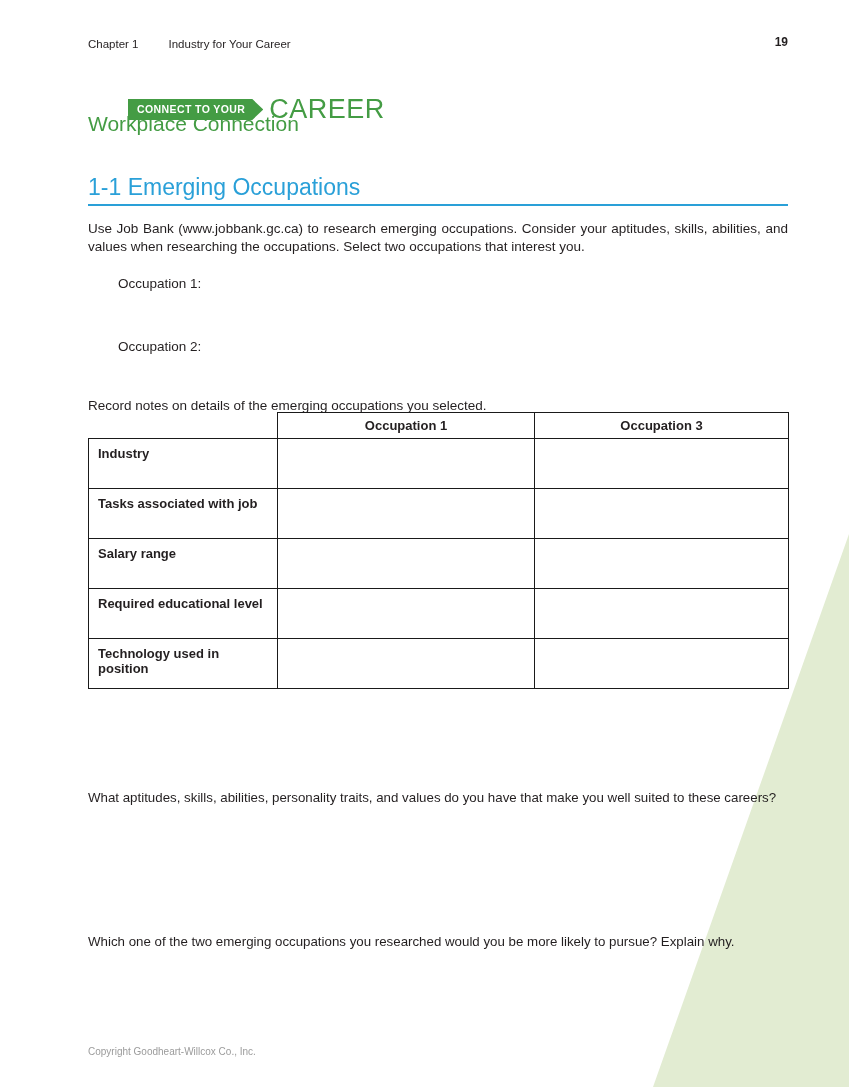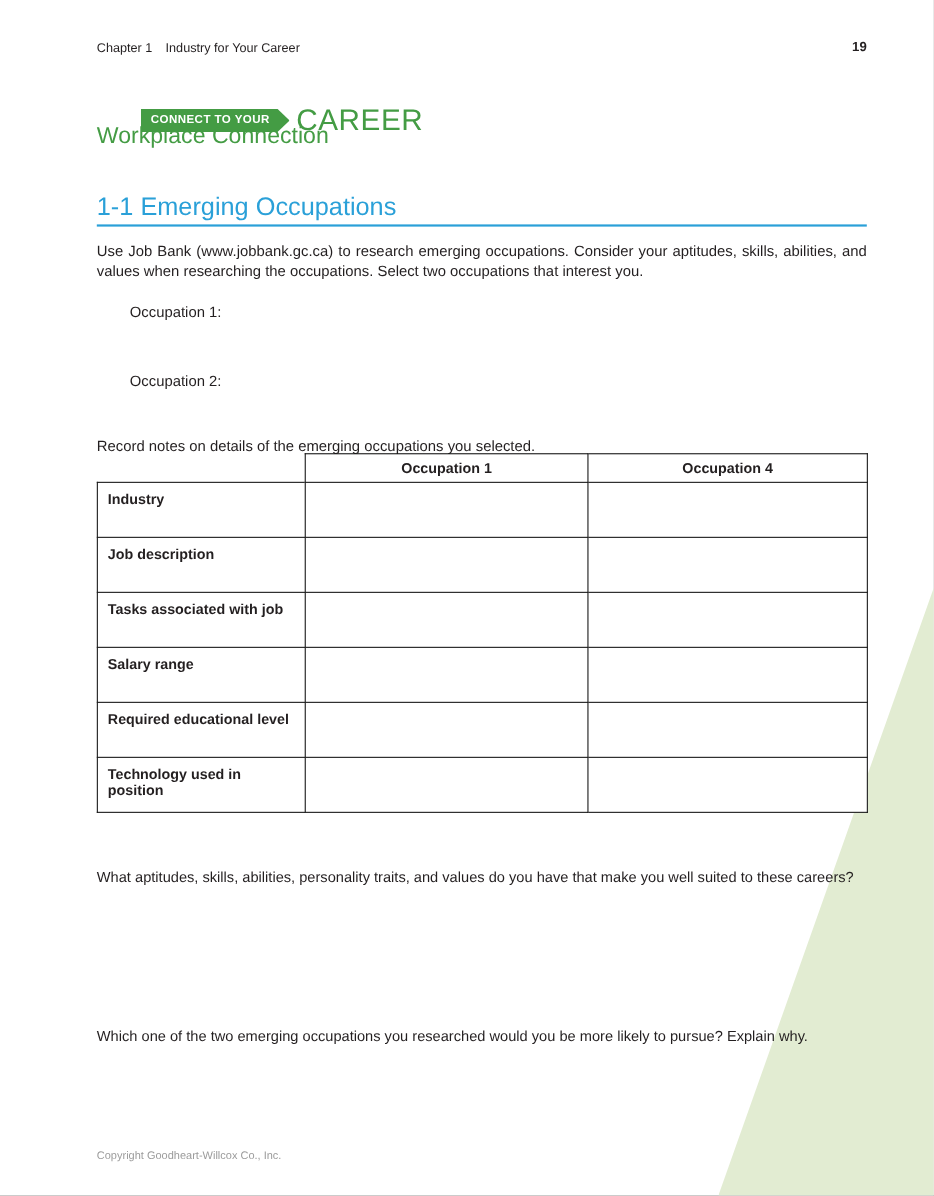--- a/index.html
+++ b/index.html
@@ -26,21 +26,21 @@
     right:0;bottom:0;
     width:196px;height:553px;
     background:var(--wedge);
     clip-path:polygon(100% 0,100% 100%,0 100%);
   }
   
   .running-head{
     position:absolute;left:88px;top:38px;
     font-size:11.5px;color:var(--ink);
   }
-  .running-head .chapter{margin-right:12px;}
+  .running-head .chapter{margin-right:30px;}
   .page-number{
     position:absolute;right:61px;top:35px;
     font-size:12px;font-weight:bold;
   }
   
   .badge-row{
     position:absolute;left:88px;top:96px;
     display:flex;align-items:center;margin-left:40px;
   }
   .badge{
@@ -158,35 +158,30 @@
   <table class="notes-table">
     <colgroup>
       <col style="width:189px">
         <col style="width:257px">
         <col style="width:254px">
     </colgroup>
     <thead>
       <tr>
         <td class="no-border"></td>
         <th>Occupation 1</th>
-        <th>Occupation 4</th>
+        <th>Occupation 3</th>
       </tr>
     </thead>
     <tbody>
       <tr>
         <th>Industry</th>
         <td class="answer"></td>
         <td class="answer"></td>
       </tr>
       <tr>
-        <th>Job description</th>
-        <td class="answer"></td>
-        <td class="answer"></td>
-      </tr>
-      <tr>
         <th>Tasks associated with job</th>
         <td class="answer"></td>
         <td class="answer"></td>
       </tr>
       <tr>
         <th>Salary range</th>
         <td class="answer"></td>
         <td class="answer"></td>
       </tr>
       <tr>

